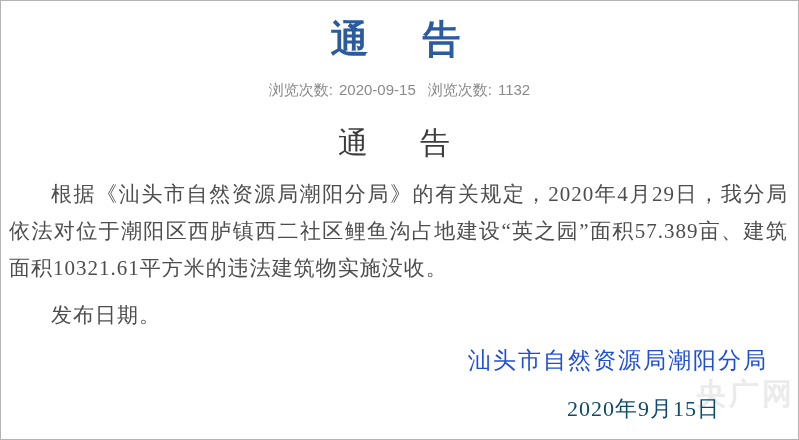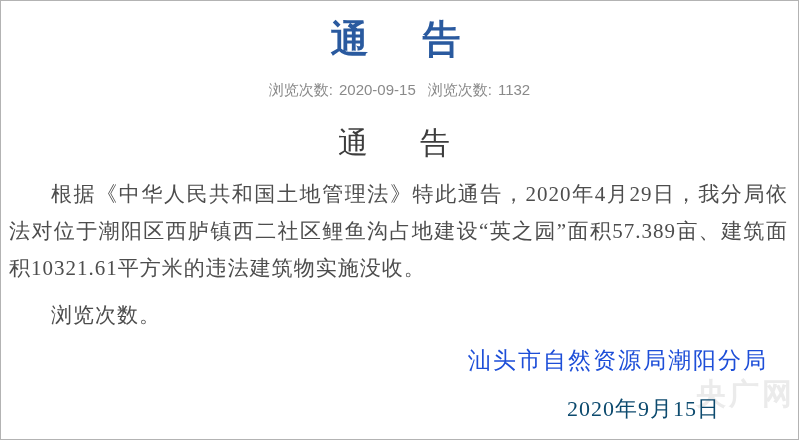--- a/index.html
+++ b/index.html
@@ -104,22 +104,22 @@
   <div class="content">
 
     <h1 class="title">通　告</h1>
 
     <div class="meta">
       <span>浏览次数:</span><span class="val">2020-09-15</span><span class="second">浏览次数:</span><span class="val">1132</span>
     </div>
 
     <h2 class="heading">通　告</h2>
 
-    <p class="body-p">根据《中华人民共和国土地管理法》特此通告，2020年4月29日，我分局依法对位于潮阳区西胪镇西二社区鲤鱼沟占地建设“英之园”面积57.389亩、建筑面积10321.61平方米的违法建筑物实施没收。</p>
+    <p class="body-p">根据《汕头市自然资源局潮阳分局》的有关规定，2020年4月29日，我分局依法对位于潮阳区西胪镇西二社区鲤鱼沟占地建设“英之园”面积57.389亩、建筑面积10321.61平方米的违法建筑物实施没收。</p>
 
-    <p class="body-p closing-p">浏览次数。</p>
+    <p class="body-p closing-p">发布日期。</p>
 
     <div class="signature">汕头市自然资源局潮阳分局</div>
 
     <div class="sign-date">2020年9月15日</div>
 
   </div>
 </div>
 
 </body></html>

